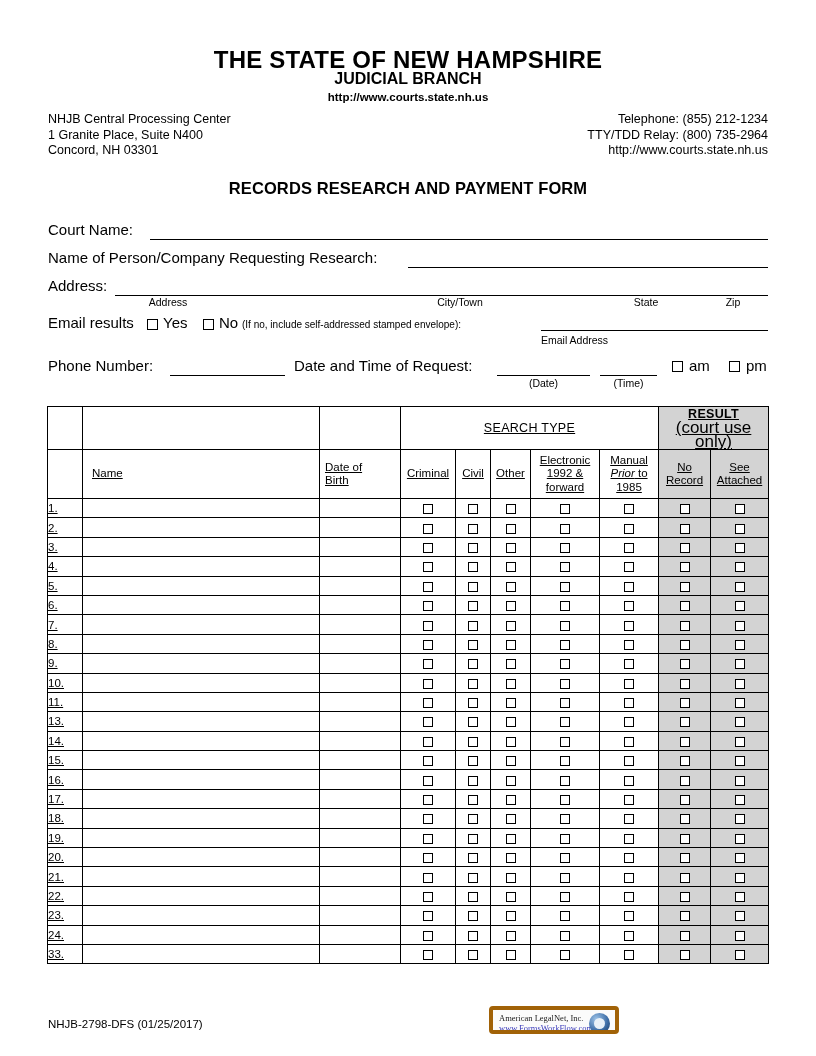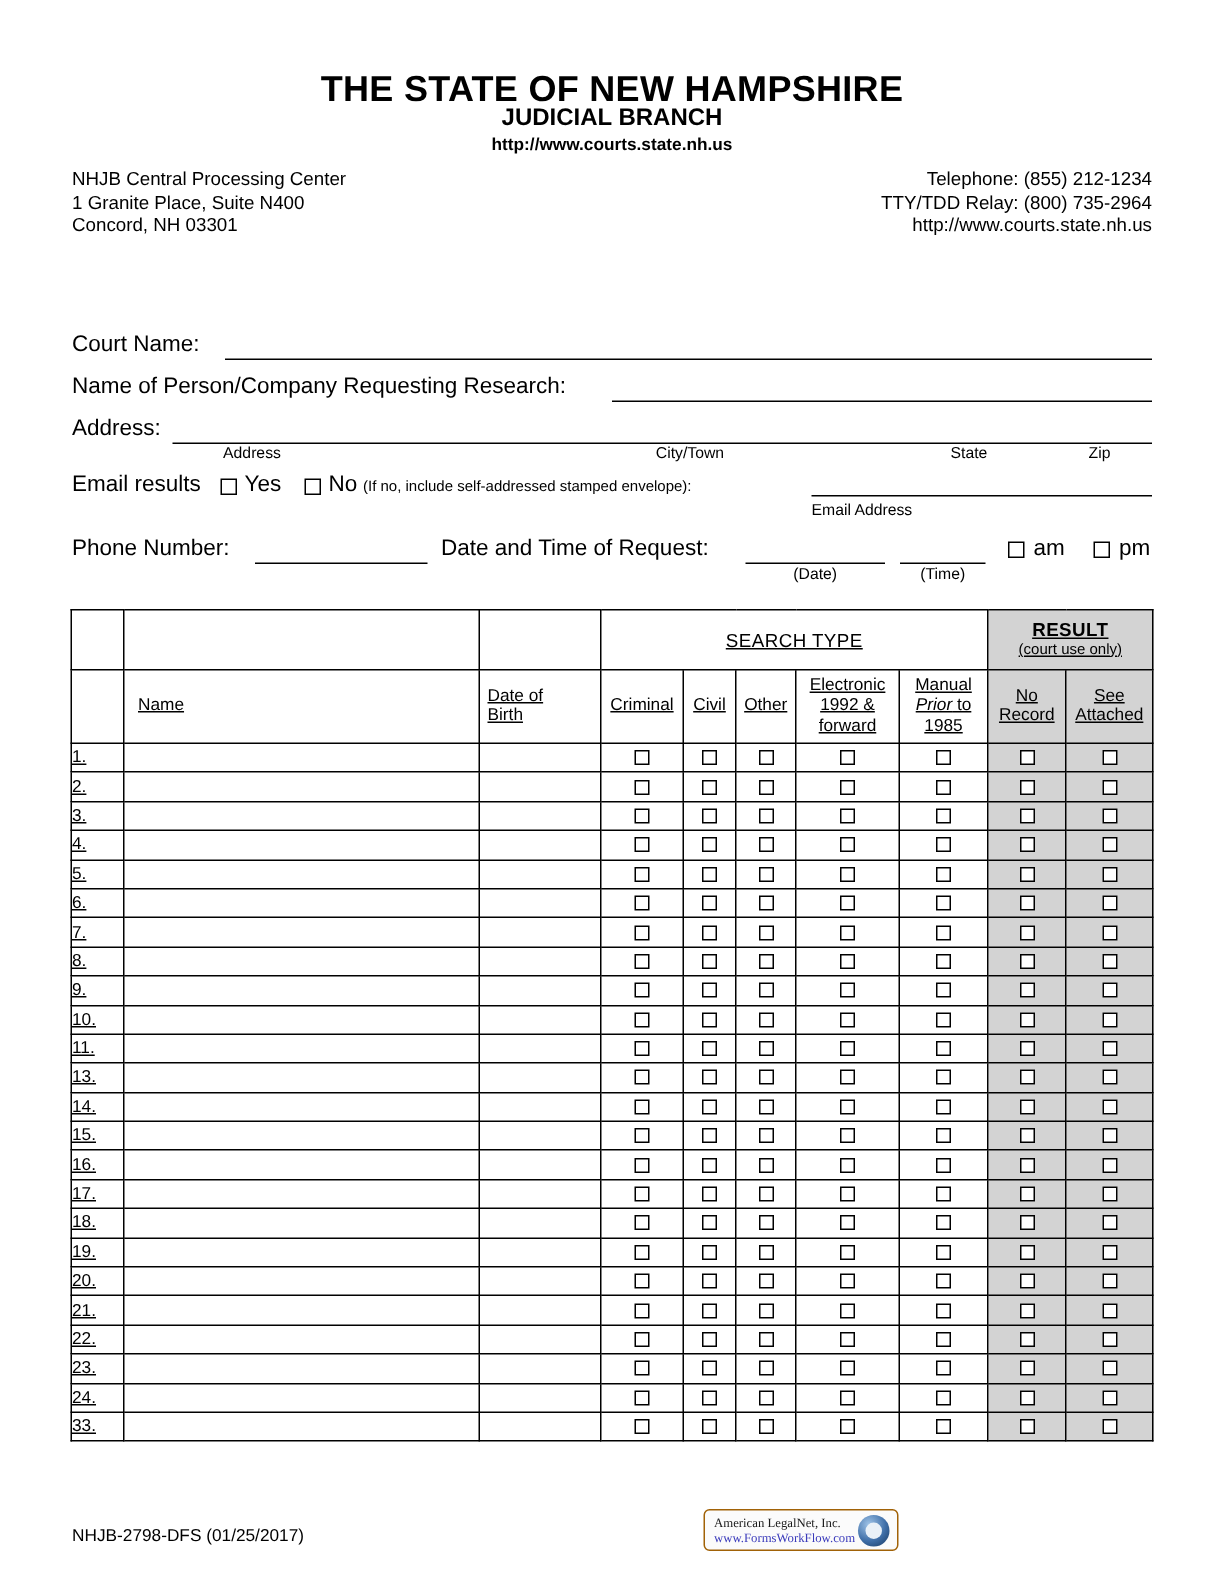--- a/index.html
+++ b/index.html
@@ -142,21 +142,21 @@
     font-size: 12.5px;
     letter-spacing: 0.3px;
   }
   .hdr-result {
     text-align: center;
     background: #d3d3d3;
     line-height: 14px;
     padding: 3px 0;
   }
   .hdr-result .r1 { font-weight: bold; font-size: 12.5px; letter-spacing:0.3px;}
-  .hdr-result .r2 { font-size: 10px; }
+  .hdr-result .r2 { font-size: 17px; }
 
   .hdr-row2 td {
     height: 48px;
     text-align: center;
     line-height: 13.5px;
     font-size: 11.5px;
   }
   .hdr-row2 td.gray { background: #d3d3d3; }
   .hdr-name {
     text-align: left !important;
@@ -195,24 +195,24 @@
   .drow td.gray .cb { background: #fff; }
 
   
   .footer-code {
     position: absolute;
     left: 48px; top: 1018px;
     font-size: 11.5px;
   }
   .legalnet {
     position: absolute;
-    left: 469px; top: 1006px;
+    left: 489px; top: 1006px;
     width: 130px;
     height: 28px;
-    border: 1px solid #a16207;
+    border: 4px solid #a16207;
     border-radius: 4px;
     background: #fbfbfb;
     box-sizing: border-box;
     overflow: hidden;
   }
   .legalnet .ln1 {
     position: absolute;
     left: 6px; top: 3px;
     font-family: "Liberation Serif", serif;
     font-size: 8.5px;
@@ -257,20 +257,21 @@
     <div>1 Granite Place, Suite N400</div>
     <div>Concord, NH 03301</div>
   </div>
 
   <div class="addr-right">
     <div>Telephone: (855) 212-1234</div>
     <div>TTY/TDD Relay: (800) 735-2964</div>
     <div>http://www.courts.state.nh.us</div>
   </div>
 
+  <div class="form-title">RECORDS RESEARCH AND PAYMENT FORM</div>
 
   <div class="fld-label" style="left:48px; top:221px;">Court Name:</div>
   <div class="fld-line" style="left:150px; top:239px; width:618px;"></div>
 
   <div class="fld-label" style="left:48px; top:249px;">Name of Person/Company Requesting Research:</div>
   <div class="fld-line" style="left:408px; top:267px; width:360px;"></div>
 
   <div class="fld-label" style="left:48px; top:277px;">Address:</div>
   <div class="fld-line" style="left:115px; top:295px; width:653px;"></div>
   <div class="sub-label" style="left:128px; top:296px; width:80px;">Address</div>

